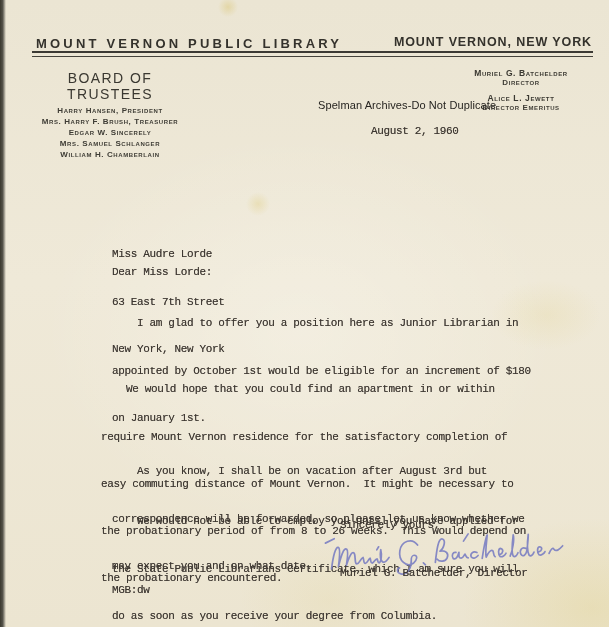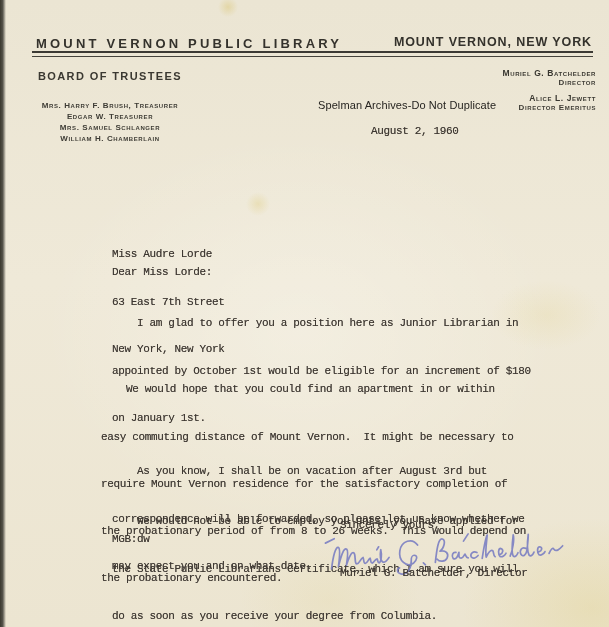--- a/index.html
+++ b/index.html
@@ -33,29 +33,29 @@
   }
   .lh-rule {
     position:absolute; left:32px; right:16px; top:51px; height:2.5px;
     border-top:2.2px solid #3c3a34; border-bottom:1px solid #45433c;
   }
   .board {
     position:absolute; left:28px; top:70px; width:164px;
     text-align:center; color:#3a3831;
   }
   .board-heading {
-    font-size:11px; font-weight:bold; letter-spacing:1.4px; margin-bottom:18px;
+    font-size:14px; font-weight:normal; letter-spacing:1.4px; margin-bottom:3px;
   }
   .board-member {
     font-size:8px; font-weight:bold; font-variant:small-caps;
     letter-spacing:0.6px; line-height:11px; color:#3e3c35;
   }
   .officers {
     position:absolute; left:446px; top:68px; width:150px;
-    text-align:right; color:#3a3831;
+    text-align:center; color:#3a3831;
   }
   .officer-name {
     font-size:8.5px; font-weight:bold; font-variant:small-caps;
     letter-spacing:0.6px; line-height:10px;
   }
   .officer-title {
     font-size:8px; font-weight:bold; font-variant:small-caps;
     letter-spacing:0.6px; line-height:10px; margin-bottom:5px; color:#403e37;
   }
   .stamp {
@@ -71,21 +71,21 @@
     text-shadow:0 0 0.5px rgba(62,56,50,0.65);
   }
   .date        { left:371px; top:124px; }
   .address     { left:112px; top:216px; }
   .salutation  { left:112px; top:265px; }
   .para-1      { left:112px; top:285px; }
   .para-2      { left:101px; top:351px; }
   .para-3      { left:112px; top:433px; }
   .para-4      { left:112px; top:483px; }
   .closing     { left:340px; top:518px; }
-  .initials    { left:112px; top:532px; }
+  .initials    { left:112px; top:583px; }
   .typed-sig   { left:340px; top:566px; }
   
   .signature {
     position:absolute; left:322px; top:528px; width:242px; height:52px;
     transform:rotate(-2.5deg);
   }
   .signature svg { display:block; width:100%; height:100%; }
   .sig-stroke { fill:none; stroke:#7d81c2; stroke-width:1.7; stroke-linecap:round; stroke-linejoin:round; opacity:0.92; }
 </style>
 </head>
@@ -93,22 +93,23 @@
 
 <div class="page">
   <div class="edge-left"></div>
 
   <div class="lh-name">MOUNT VERNON PUBLIC LIBRARY</div>
   <div class="lh-loc">MOUNT VERNON, NEW YORK</div>
   <div class="lh-rule"></div>
 
   <div class="board">
     <div class="board-heading">BOARD OF TRUSTEES</div>
+    <div class="board-member">Harry Hansen, President</div>
     <div class="board-member">Mrs. Harry F. Brush, Treasurer</div>
-    <div class="board-member">Edgar W. Treasurer</div>
+    <div class="board-member">Edgar W. Sincerely</div>
     <div class="board-member">Mrs. Samuel Schlanger</div>
     <div class="board-member">William H. Chamberlain</div>
   </div>
 
   <div class="officers">
     <div class="officer-name">Muriel G. Batchelder</div>
     <div class="officer-title">Director</div>
     <div class="officer-name">Alice L. Jewett</div>
     <div class="officer-title">Director Emeritus</div>
   </div>
@@ -126,22 +127,22 @@
   <div class="typed salutation">Dear Miss Lorde:</div>
 
   <div class="typed para-1">
     <div>    I am glad to offer you a position here as Junior Librarian in</div>
     <div>appointed by October 1st would be eligible for an increment of $180</div>
     <div>on January 1st.</div>
   </div>
 
   <div class="typed para-2">
     <div>    We would hope that you could find an apartment in or within</div>
+    <div>require Mount Vernon residence for the satisfactory completion of</div>
     <div>easy commuting distance of Mount Vernon.  It might be necessary to</div>
-    <div>require Mount Vernon residence for the satisfactory completion of</div>
     <div>the probationary period of from 8 to 26 weeks.  This would depend on</div>
     <div>the probationary encountered.</div>
   </div>
 
   <div class="typed para-3">
     <div>    As you know, I shall be on vacation after August 3rd but</div>
     <div>correspondence will be forwarded, so please let us know whether we</div>
     <div>may expect you and on what date.</div>
   </div>
 

